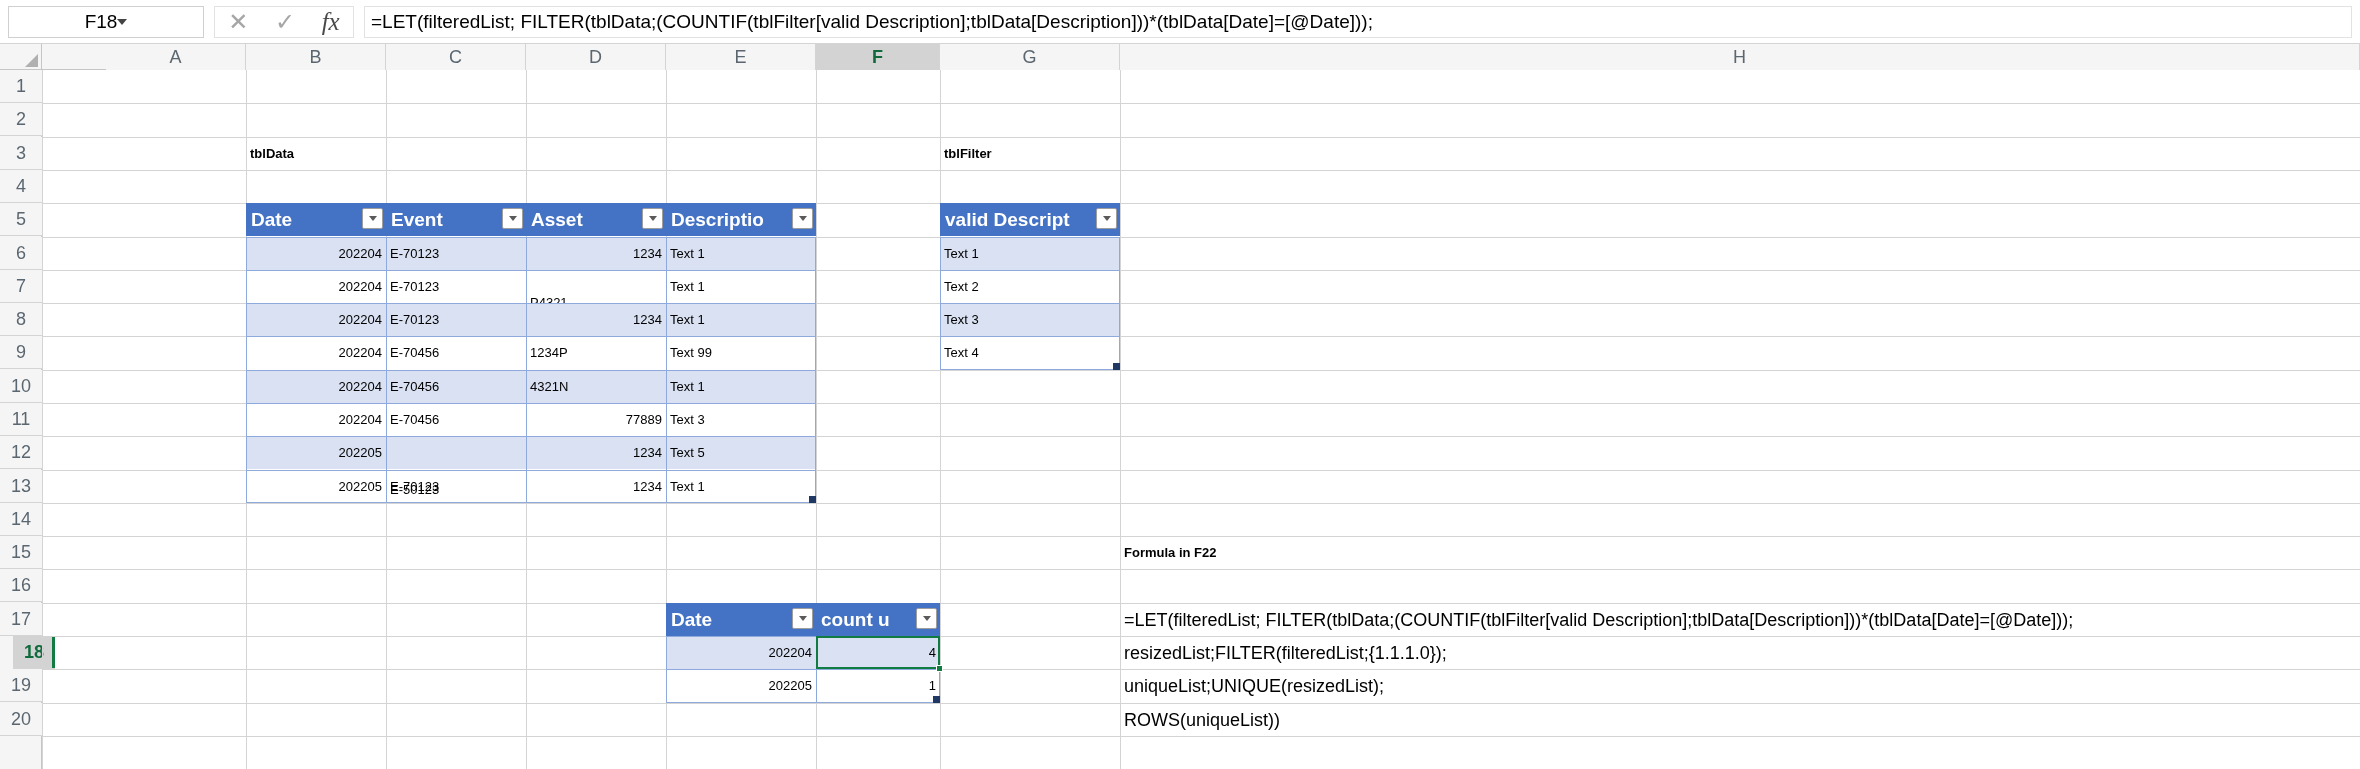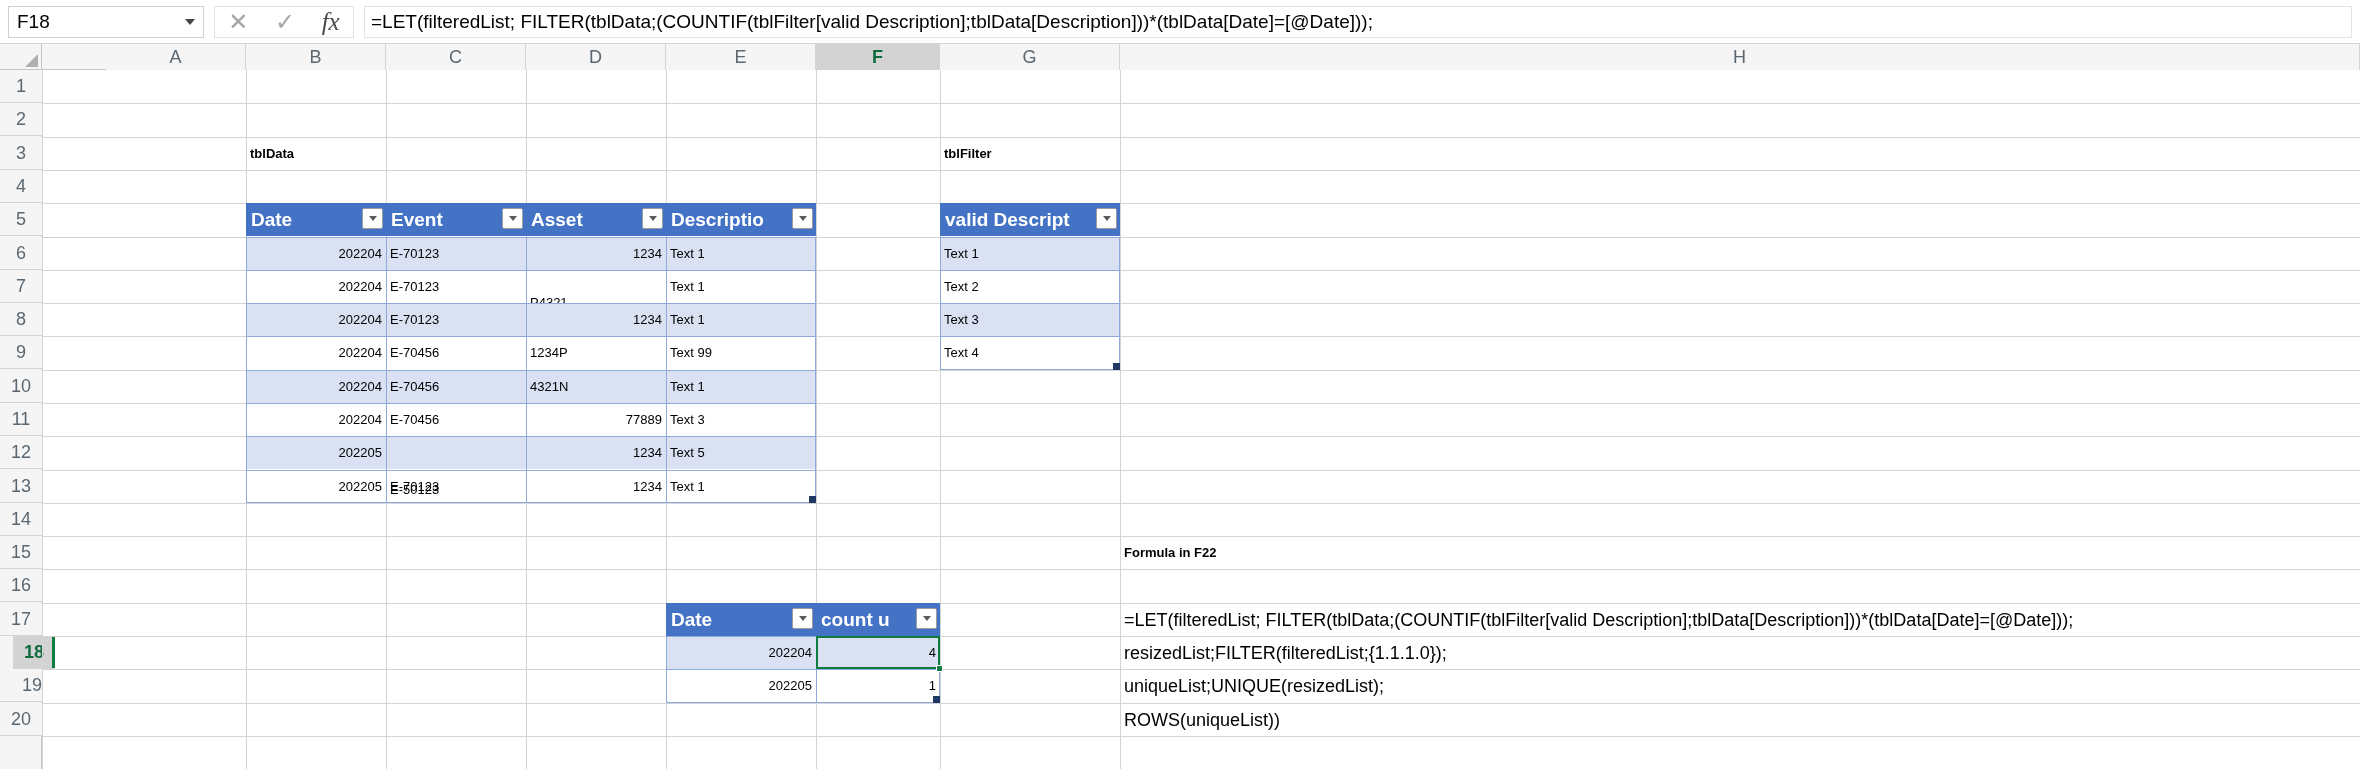--- a/index.html
+++ b/index.html
@@ -16,21 +16,21 @@
     position: absolute; left: 0; top: 0;
     width: 2360px; height: 44px;
     background: #ffffff;
     display: flex; align-items: center;
     border-bottom: 1px solid #d4d4d4;
   }
   #name-box {
     margin-left: 8px;
     width: 196px; height: 32px;
     border: 1px solid #d0d0d0; background: #fff;
-    display: flex; align-items: center; justify-content: space-between;
+    display: flex; align-items: center; justify-content: center;
     padding: 0 8px;
     font-size: 19px; color: #000;
   }
   #name-box .nb-text { line-height: 1; }
   .chev {
     width: 0; height: 0;
     border-left: 5px solid transparent;
     border-right: 5px solid transparent;
     border-top: 6px solid #444;
   }
@@ -295,21 +295,21 @@
         </div>
         <div class="rowh" style="top: 499px; height: 33px;">
           <span>16</span>
         </div>
         <div class="rowh" style="top: 533px; height: 33px;">
           <span>17</span>
         </div>
         <div class="rowh sel" style="top: 566px; height: 33px; margin-left: 13px;">
           <span>18</span>
         </div>
-        <div class="rowh" style="top: 599px; height: 33px; justify-content: flex-end;">
+        <div class="rowh" style="top: 599px; height: 33px;">
           <span>19</span>
         </div>
         <div class="rowh" style="top: 633px; height: 33px;">
           <span>20</span>
         </div>
       </div>
 
     <div id="cells">
         <div class="gl-h" style="top: 666px;"></div>
         <div class="gl-h" style="top: 633px;"></div>

